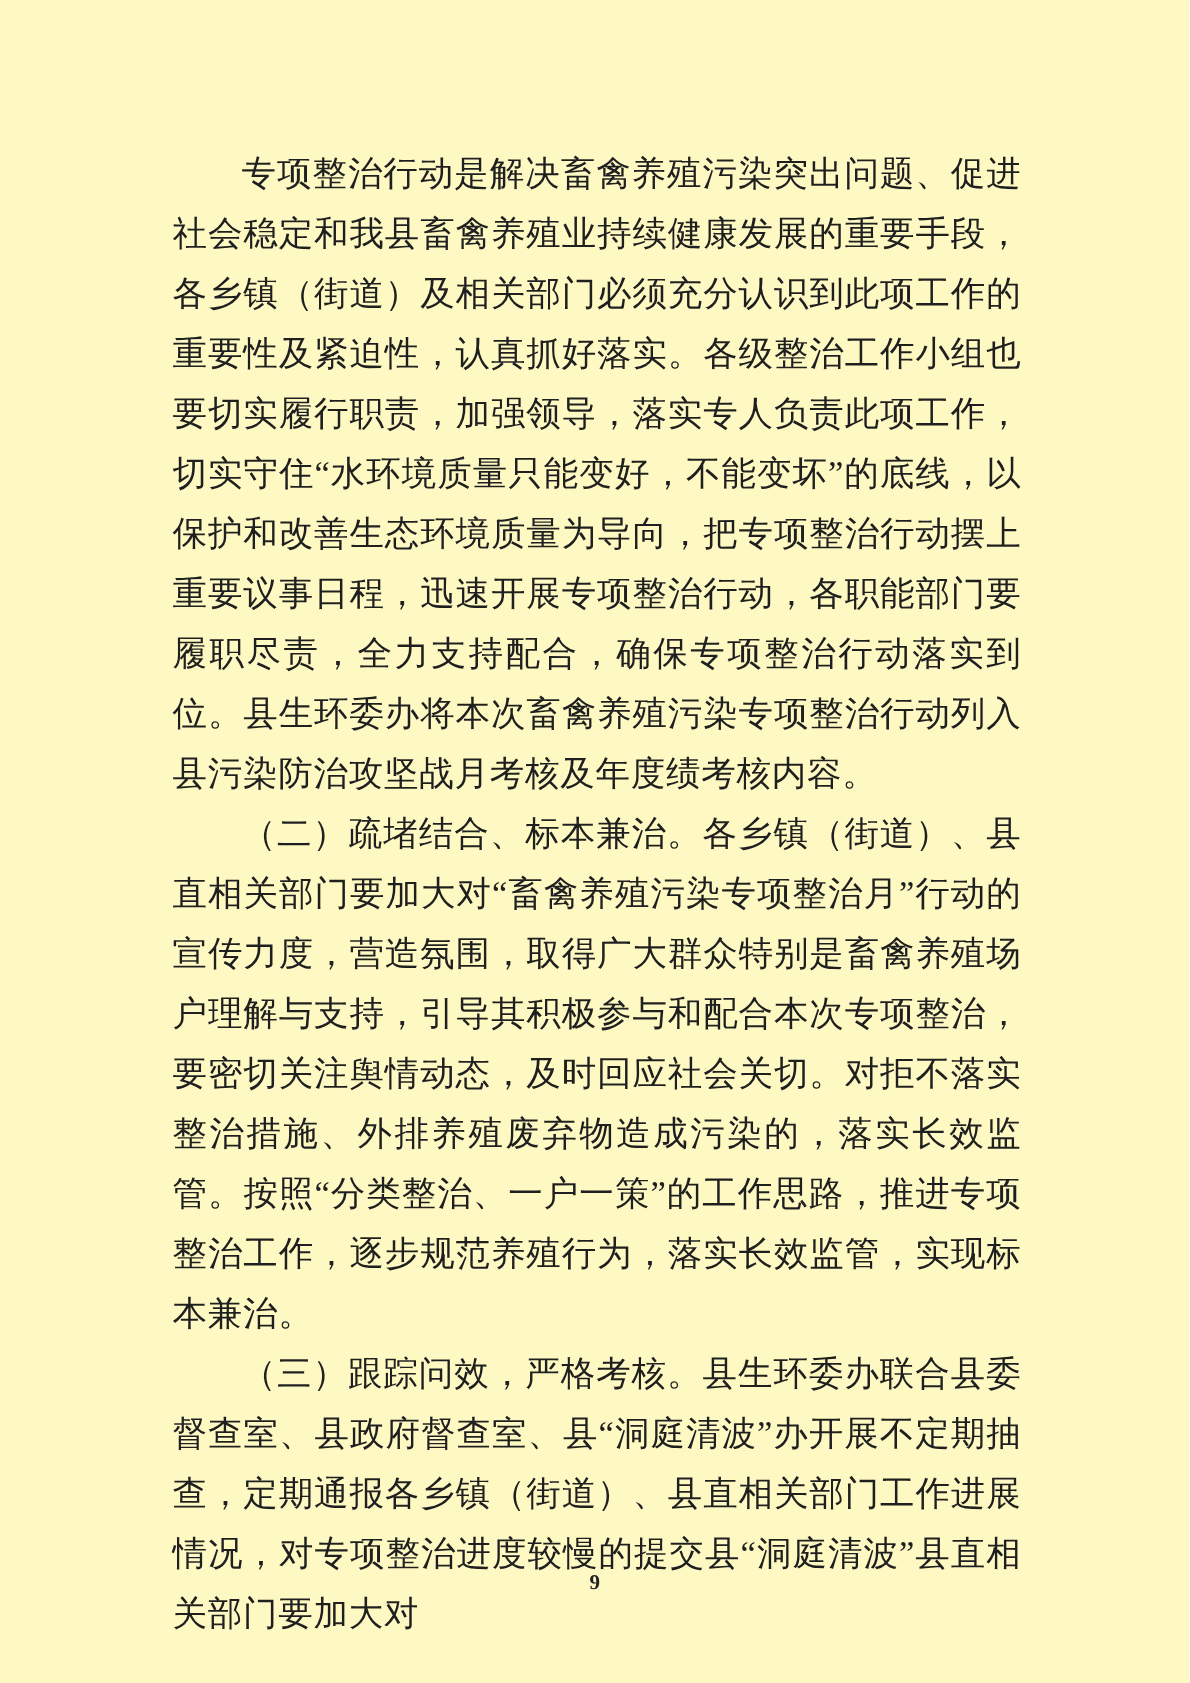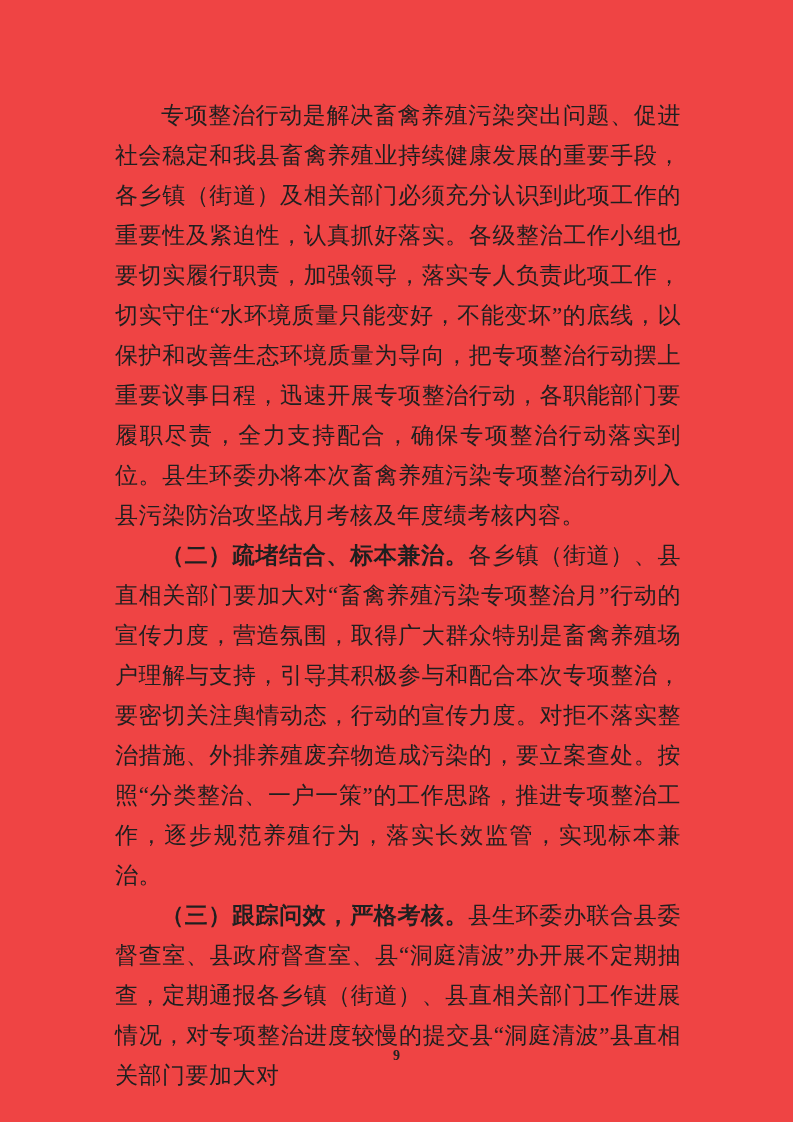--- a/index.html
+++ b/index.html
@@ -4,56 +4,56 @@
 <style>
   html, body {
     margin: 0;
     padding: 0;
     background: #ffffff;
   }
   .page {
     position: relative;
     width: 793px;
     height: 1122px;
-    background: #ef4444;
+    background: #fef9c3;
     color: #1f1f1f;
     font-family: "Liberation Serif", "DejaVu Serif", serif;
     overflow: hidden;
   }
   .content {
     position: absolute;
     top: 96px;
     left: 115px;
     width: 566px;
     font-size: 23px;
     line-height: 40px;
     text-align: justify;
     letter-spacing: 0.5px;
   }
   .content p {
     margin: 0;
     text-indent: 2em;
   }
   .para-lead {
-    font-weight: bold;
+    font-weight: normal;
   }
   .page-number {
     position: absolute;
     left: 0;
     right: 0;
     bottom: 58px;
     text-align: center;
     font-size: 14px;
     font-weight: bold;
     color: #222222;
   }
 </style>
 </head>
 <body>
 
 <div class="page">
   <div class="content">
     <p><span class="para-lead"></span><span>专项整治行动是解决畜禽养殖污染突出问题、促进社会稳定和我县畜禽养殖业持续健康发展的重要手段，各乡镇（街道）及相关部门必须充分认识到此项工作的重要性及紧迫性，认真抓好落实。各级整治工作小组也要切实履行职责，加强领导，落实专人负责此项工作，切实守住“水环境质量只能变好，不能变坏”的底线，以保护和改善生态环境质量为导向，把专项整治行动摆上重要议事日程，迅速开展专项整治行动，各职能部门要履职尽责，全力支持配合，确保专项整治行动落实到位。县生环委办将本次畜禽养殖污染专项整治行动列入县污染防治攻坚战月考核及年度绩考核内容。</span></p>
-    <p><span class="para-lead">（二）疏堵结合、标本兼治。</span><span>各乡镇（街道）、县直相关部门要加大对“畜禽养殖污染专项整治月”行动的宣传力度，营造氛围，取得广大群众特别是畜禽养殖场户理解与支持，引导其积极参与和配合本次专项整治，要密切关注舆情动态，行动的宣传力度。对拒不落实整治措施、外排养殖废弃物造成污染的，要立案查处。按照“分类整治、一户一策”的工作思路，推进专项整治工作，逐步规范养殖行为，落实长效监管，实现标本兼治。</span></p>
+    <p><span class="para-lead">（二）疏堵结合、标本兼治。</span><span>各乡镇（街道）、县直相关部门要加大对“畜禽养殖污染专项整治月”行动的宣传力度，营造氛围，取得广大群众特别是畜禽养殖场户理解与支持，引导其积极参与和配合本次专项整治，要密切关注舆情动态，及时回应社会关切。对拒不落实整治措施、外排养殖废弃物造成污染的，落实长效监管。按照“分类整治、一户一策”的工作思路，推进专项整治工作，逐步规范养殖行为，落实长效监管，实现标本兼治。</span></p>
     <p><span class="para-lead">（三）跟踪问效，严格考核。</span><span>县生环委办联合县委督查室、县政府督查室、县“洞庭清波”办开展不定期抽查，定期通报各乡镇（街道）、县直相关部门工作进展情况，对专项整治进度较慢的提交县“洞庭清波”县直相关部门要加大对</span></p>
   </div>
   <div class="page-number">9</div>
 </div>
 
 </body></html>

